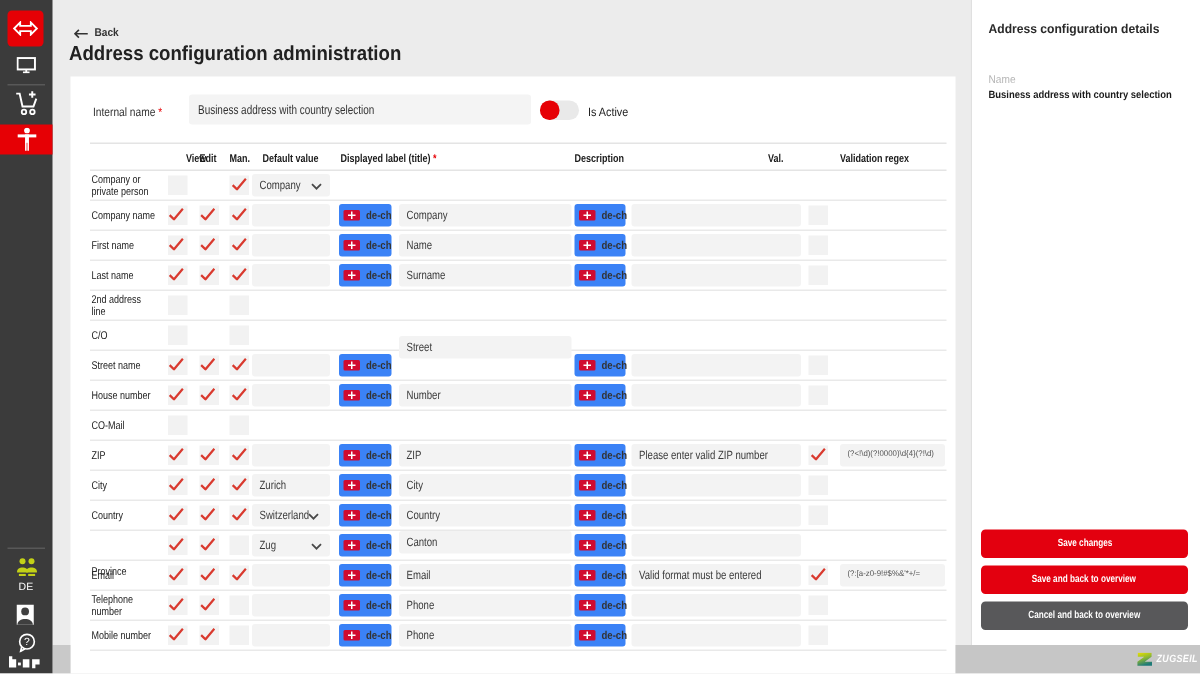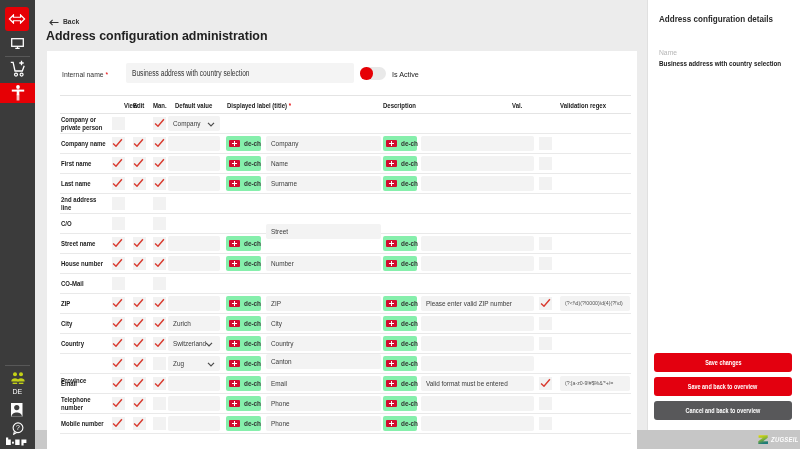--- a/index.html
+++ b/index.html
@@ -18,24 +18,24 @@
 #title{position:absolute;left:46px;top:28px;font-size:13.5px;color:#212121;font-weight:bold}
 #card{position:absolute;left:47px;top:51px;width:590px;height:398px;background:#fff}
 #inlabel{position:absolute;left:62px;top:69.5px;font-size:8px;color:#333}
 #ininput{position:absolute;left:125.5px;top:63px;width:228px;height:20px;background:#f4f4f4;border-radius:2px;font-size:8.5px;color:#333;line-height:20px;padding-left:6px}
 #toggle{position:absolute;left:359.5px;top:67px;width:26px;height:13px;border-radius:7px;background:#e9e9e9}
 #knob{position:absolute;left:0.5px;top:0.25px;width:12.5px;height:12.5px;border-radius:50%;background:#e60005}
 #isactive{position:absolute;left:392px;top:69.5px;font-size:8px;color:#222}
 #thdr{position:absolute;left:60px;top:95px;width:571px;height:18.5px;border-top:1px solid #e4e4e4;border-bottom:1px solid #e4e4e4}
 .h{position:absolute;top:100.5px;font-size:7.5px;font-weight:bold;color:#1a1a1a}
 .rb{position:absolute;left:60px;width:571px;height:1px;background:#e9e9e9}
-.rl{position:absolute;left:61px;width:62px;font-size:7.5px;font-weight:bold;color:#1a1a1a;line-height:8.5px}
+.rl{position:absolute;left:61px;width:62px;font-size:7.5px;font-weight:normal;color:#1a1a1a;line-height:8.5px}
 .sq{position:absolute;width:13px;height:13px;background:#f2f2f2}
 .inp{position:absolute;height:15px;background:#f3f3f3;border-radius:2px;font-size:8px;color:#3a3a3a;line-height:15px;padding-left:5px;white-space:nowrap}
-.chip{position:absolute;height:15px;background:#86efac;border-radius:2px;font-size:7.5px;color:#333;line-height:15px;padding:0 4px 0 3px;display:flex;align-items:center;font-weight:bold}
+.chip{position:absolute;height:15px;background:#3b82f6;border-radius:2px;font-size:7.5px;color:#333;line-height:15px;padding:0 4px 0 3px;display:flex;align-items:center;font-weight:bold}
 .fl{position:relative;width:11px;height:7px;background:#d10b2f;border-radius:1px;display:inline-block;margin-right:3.5px;flex:none}
 .fv{position:absolute;left:4.75px;top:1.3px;width:1.5px;height:4.4px;background:#fff}
 .fh{position:absolute;left:3.3px;top:2.75px;width:4.4px;height:1.5px;background:#fff}
 .rgx{font-size:5.5px;color:#555}
 #panel{position:absolute;left:647px;top:0;width:153px;height:430px;background:#fff;border-left:1px solid #e0e0e0}
 #ptitle{position:absolute;left:659px;top:14px;font-size:8.5px;font-weight:bold;color:#2a2a2a}
 #pname{position:absolute;left:659px;top:47.5px;font-size:7.5px;color:#b5b5b5}
 #pval{position:absolute;left:659px;top:60px;font-size:7px;font-weight:bold;color:#1a1a1a}
 .btn{position:absolute;left:654px;width:138px;height:19.8px;border-radius:3px;color:#fff;font-size:7px;font-weight:bold;text-align:center;line-height:19.8px}
 .btn span{display:inline-block;transform:scaleX(0.78);transform-origin:50% 50%;white-space:nowrap}

